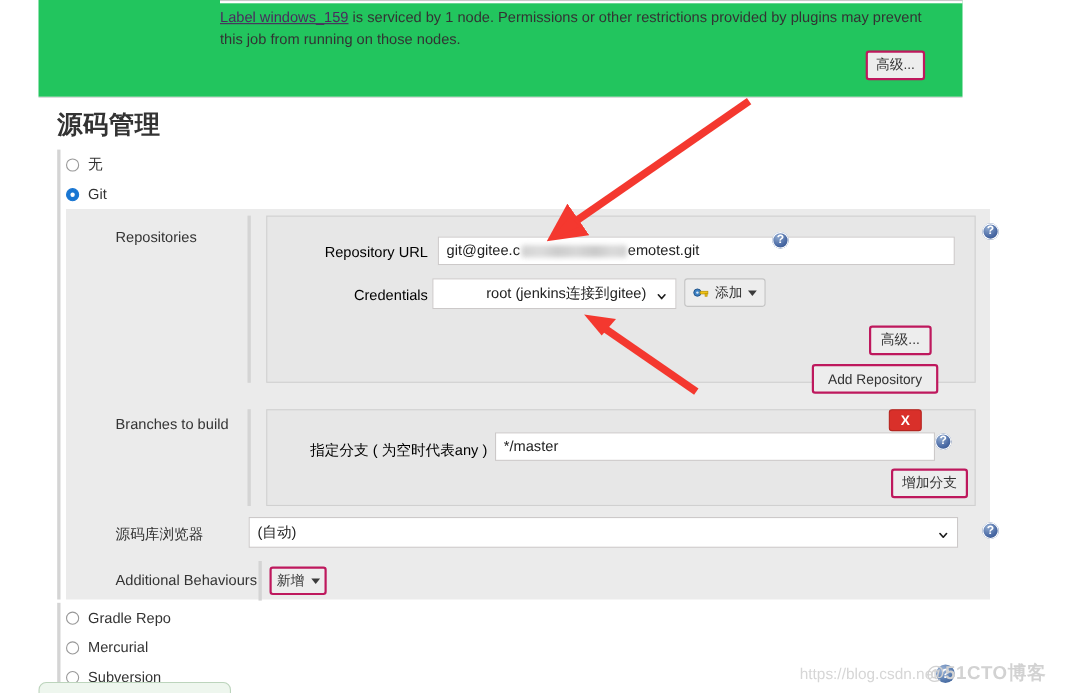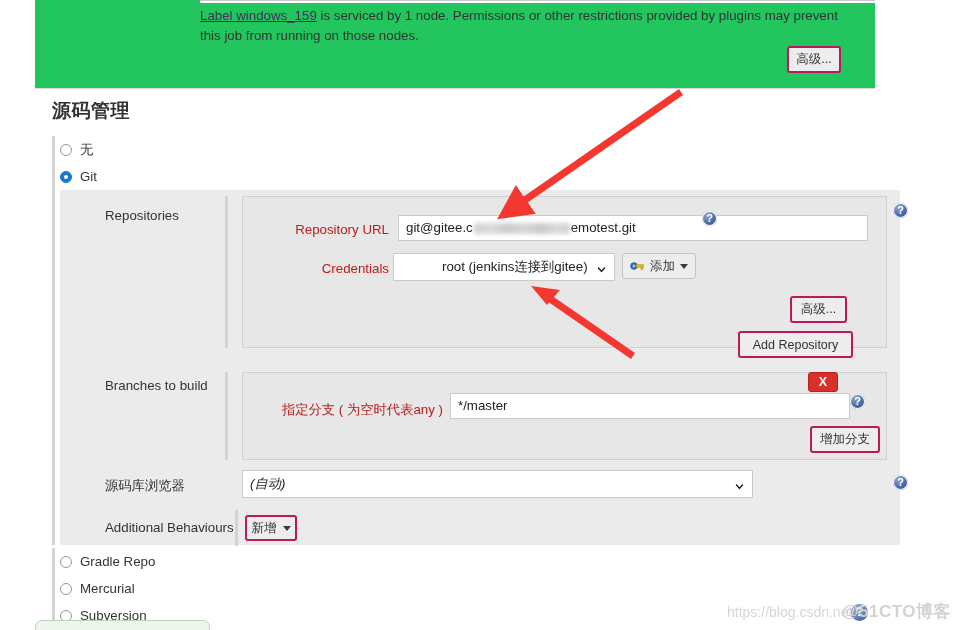--- a/index.html
+++ b/index.html
@@ -77,21 +77,21 @@
     position: absolute;
     left: 0; top: 88px;
     width: 840px; height: 1px;
     background: #d8d8d8;
   }
 
   
   .section-title {
     position: absolute;
     left: 17px; top: 98px;
-    font-size: 19px;
+    font-size: 23px;
     font-weight: bold;
     color: #333333;
     letter-spacing: 0.5px;
   }
 
   
   .scm-radios {
     position: absolute;
     left: 17px; top: 136px;
     width: 823px;
@@ -162,21 +162,21 @@
   .sub-panel {
     position: absolute;
     background: #e7e7e7;
     border: 1px solid #d0d0d0;
     box-sizing: border-box;
   }
 
   .inner-label {
     position: absolute;
     font-size: 13.3px;
-    color: #b91c1c;
+    color: #000000;
     white-space: nowrap;
     text-align: right;
   }
 
   .txt-input {
     position: absolute;
     box-sizing: border-box;
     background: #ffffff;
     border: 1px solid #ccc9c9;
     font-size: 13.3px;
@@ -435,21 +435,21 @@
 
           <div class="btn" style="position:absolute; left:523px; top:53px; width:70px; height:27px;margin-left:44px;">增加分支</div>
         </div>
 
         <div class="btn-x" style="left:748px; top:182px; width:30px; height:20px;">X</div>
 
         <div class="help-icon" style="left:790px; top:204px;"></div>
 
         <div class="form-label" style="left:45px; top:287px;">源码库浏览器</div>
 
-        <div class="sel-input" style="left:182px; top:280px; width:511px; height:28px;font-style:italic;">
+        <div class="sel-input" style="left:166px; top:280px; width:645px; height:28px;">
           <span>(自动)</span>
           <svg class="sel-chevron" viewBox="0 0 12 12">
             <path d="M2 4 L6 8.5 L10 4" fill="none" stroke="#1c1c1c" stroke-width="2" stroke-linecap="round" stroke-linejoin="round"></path>
           </svg>
         </div>
 
         <div class="help-icon" style="left:833px; top:285px;"></div>
 
         <div class="form-label" style="left:45px; top:330px;">Additional Behaviours</div>
 

